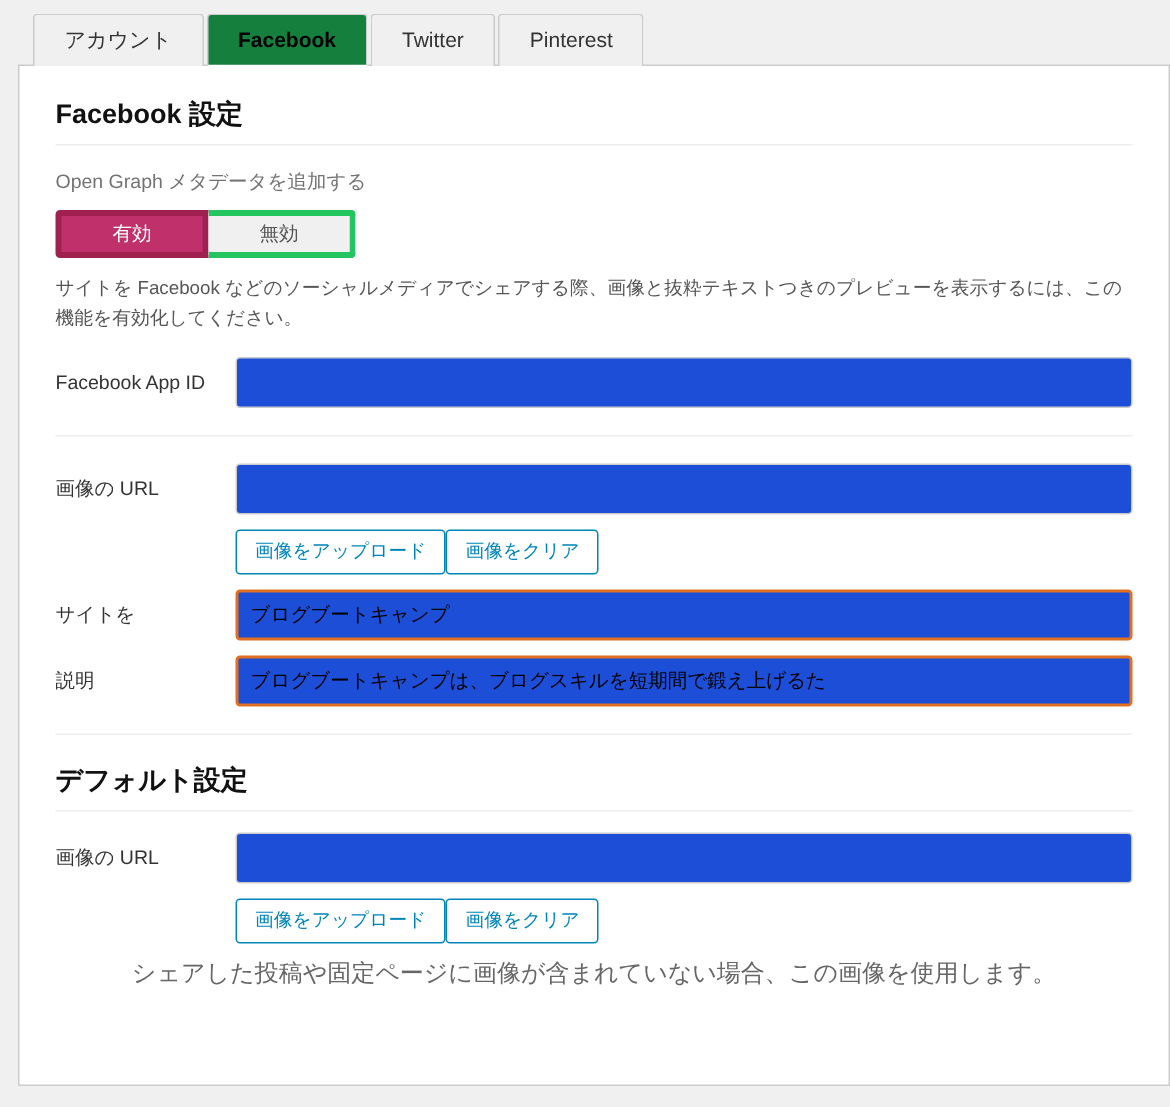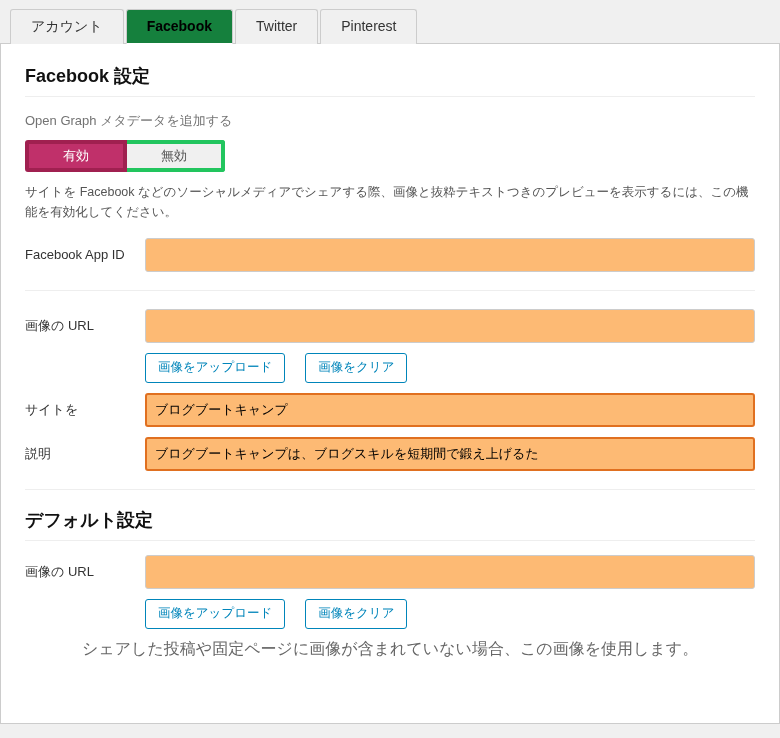--- a/index.html
+++ b/index.html
@@ -15,20 +15,21 @@
       justify-content: center;
       align-items: flex-start;
       min-height: 738px;
       padding: 0;
     }
 
     .page-wrapper {
       width: 780px;
       background: #f0f0f0;
       min-height: 738px;
+      margin-left: 12px;
     }
 
     
     .tab-bar {
       display: flex;
       background: #f0f0f0;
       border-bottom: 1px solid #ccc;
       padding: 0 10px;
       padding-top: 8px;
     }
@@ -93,21 +94,21 @@
       flex-shrink: 0;
     }
 
     .field-input {
       flex: 1;
       height: 34px;
       border: 1px solid #ccc;
       border-radius: 3px;
       padding: 12px 8px;
       font-size: 13px;
-      background: #fdba74;
+      background: #1d4ed8;
       outline: none;
     }
 
     
     .toggle-group {
       display: flex;
       margin-bottom: 10px;
       gap: 0;
       width: 200px;
     }
@@ -174,21 +175,21 @@
 
     
     .field-input.highlighted {
       border: 2px solid #e07020;
       border-radius: 3px;
     }
 
     
     .btn-group {
       display: flex;
-      gap: 20px;
+      gap: 0;
       margin-bottom: 10px;
     }
 
     .btn-outline {
       height: 30px;
       padding: 0 12px;
       border: 1px solid #0085ba;
       background: #fff;
       color: #0085ba;
       font-size: 12.5px;

